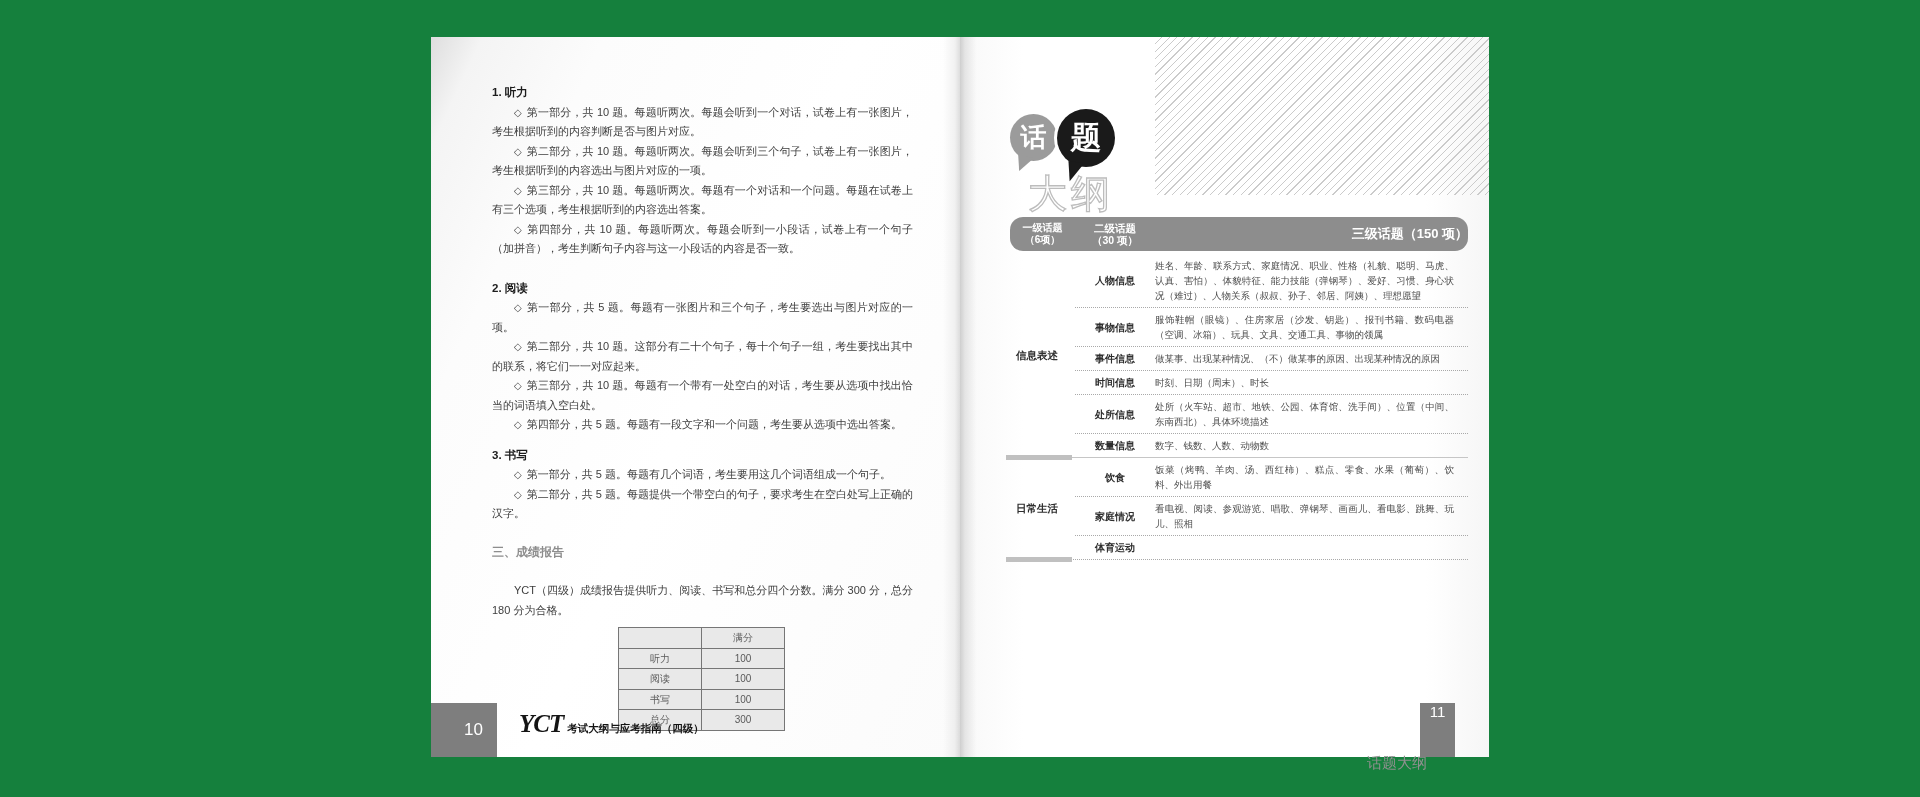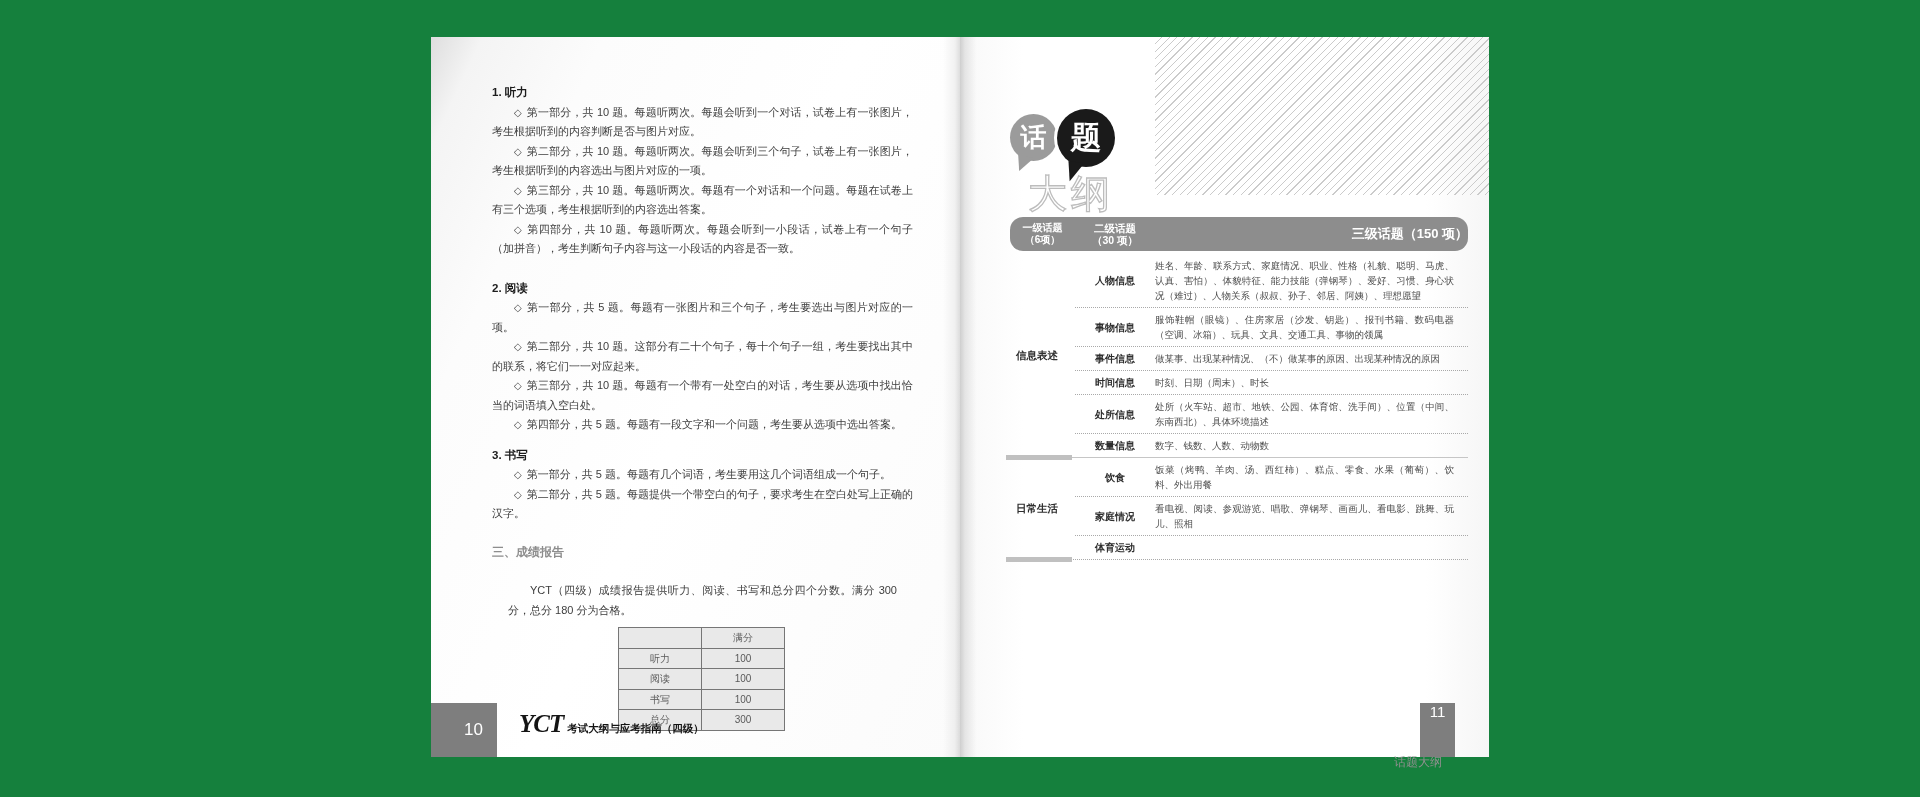--- a/index.html
+++ b/index.html
@@ -13,21 +13,21 @@
          background:linear-gradient(to right,rgba(0,0,0,0) 0%,rgba(0,0,0,.05) 35%,rgba(0,0,0,.13) 50%,rgba(0,0,0,.05) 65%,rgba(0,0,0,0) 100%);}
 
   
   .lp-content{position:absolute;left:61px;top:46px;width:421px;color:#3d3d3d;
               font-size:11px;line-height:19.5px;text-align:justify;}
   .sec-head{font-size:11.5px;font-weight:bold;color:#1c1c1c;margin:0;line-height:19.5px;}
   .mt-a{margin-top:20px;} .mt-b{margin-top:11px;}
   .item{margin:0;text-indent:22px;}
   .bullet{color:#4a4a4a;margin-right:5px;font-size:10px;}
   .report-head{font-size:12px;font-weight:bold;color:#8d8d8d;margin:19px 0 0;line-height:19.5px;}
-  .report-body{margin:19px 16px 0;text-indent:22px;}
+  .report-body{margin:19px 0 0;text-indent:22px;}
   .score-table{border-collapse:collapse;margin:7px 0 0 126px;border:1px solid #4c4c4c;}
   .score-table td{width:82px;height:18px;background:#e9e9e9;border:1px solid #767676;
                   text-align:center;font-size:10px;color:#5a5a5a;padding:0;}
   .pagebox-l{position:absolute;left:0;top:666px;width:66px;height:54px;background:#7e7e7e;
              color:#fff;font-size:17px;display:flex;align-items:center;justify-content:flex-end;
              padding-right:14px;box-sizing:border-box;}
   .lp-footer{position:absolute;left:88px;top:674px;display:flex;align-items:baseline;}
   .yct-logo{font-family:"Liberation Serif",serif;font-style:italic;font-weight:bold;
             font-size:25px;color:#141414;letter-spacing:-1px;line-height:1;}
   .book-title{font-size:10.5px;font-weight:bold;color:#141414;margin-left:4px;}
@@ -60,21 +60,21 @@
   .t-group-2{border-bottom:1px dotted #a9a9a9;}
   .t-group::after{content:"";position:absolute;left:-4px;bottom:-3px;width:66px;height:5px;background:#c0c0c0;}
   .g-label{width:65px;font-weight:bold;color:#2e2e2e;font-size:10.5px;
            display:flex;align-items:center;padding-left:6px;box-sizing:border-box;}
   .g-rows{flex:1;}
   .t-row{display:flex;padding:4px 0;}
   .t-row + .t-row{border-top:1px dotted #a9a9a9;}
   .r-topic{width:80px;font-weight:bold;color:#2e2e2e;font-size:10px;
            display:flex;align-items:center;justify-content:center;text-align:center;}
   .r-content{flex:1;padding-right:14px;text-align:justify;}
-  .rp-label{position:absolute;left:434px;top:681px;font-size:12px;color:#8f8f8f;margin-top:36px;}
+  .rp-label{position:absolute;left:407px;top:681px;font-size:15px;color:#8f8f8f;margin-top:36px;}
   .pagebox-r{position:absolute;left:460px;top:666px;width:35px;height:54px;background:#7e7e7e;
              color:#fff;font-size:15px;display:flex;align-items:flex-start;justify-content:center;}
 </style>
 </head>
 <body>
 
 <div class="stage">
   <div class="spread">
 
     <div class="page page-left">

